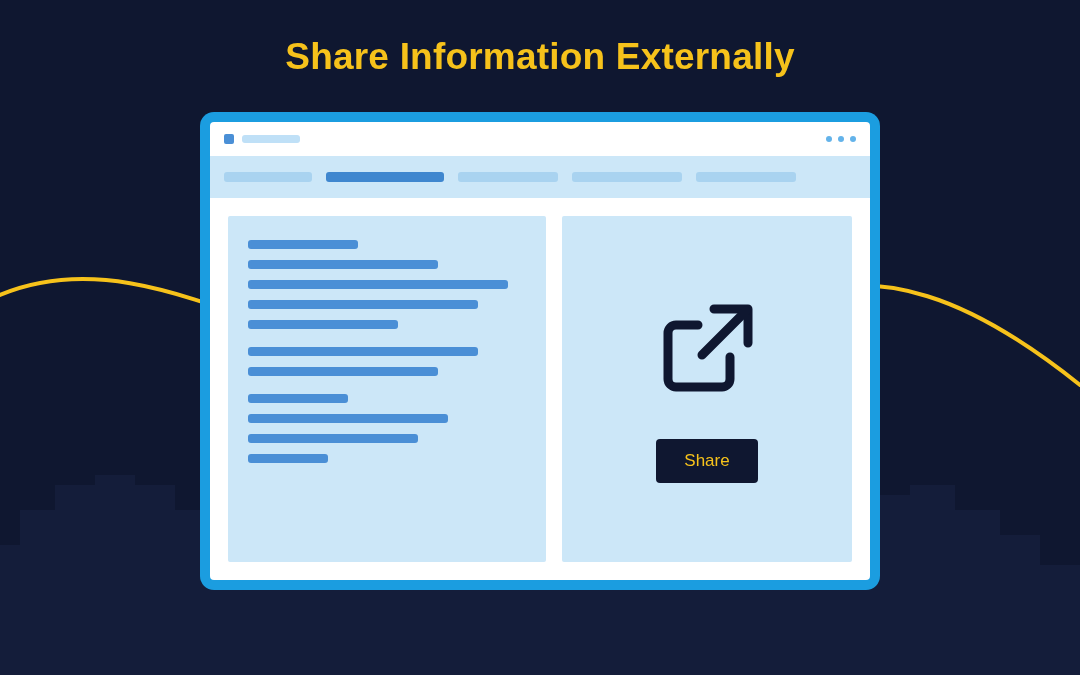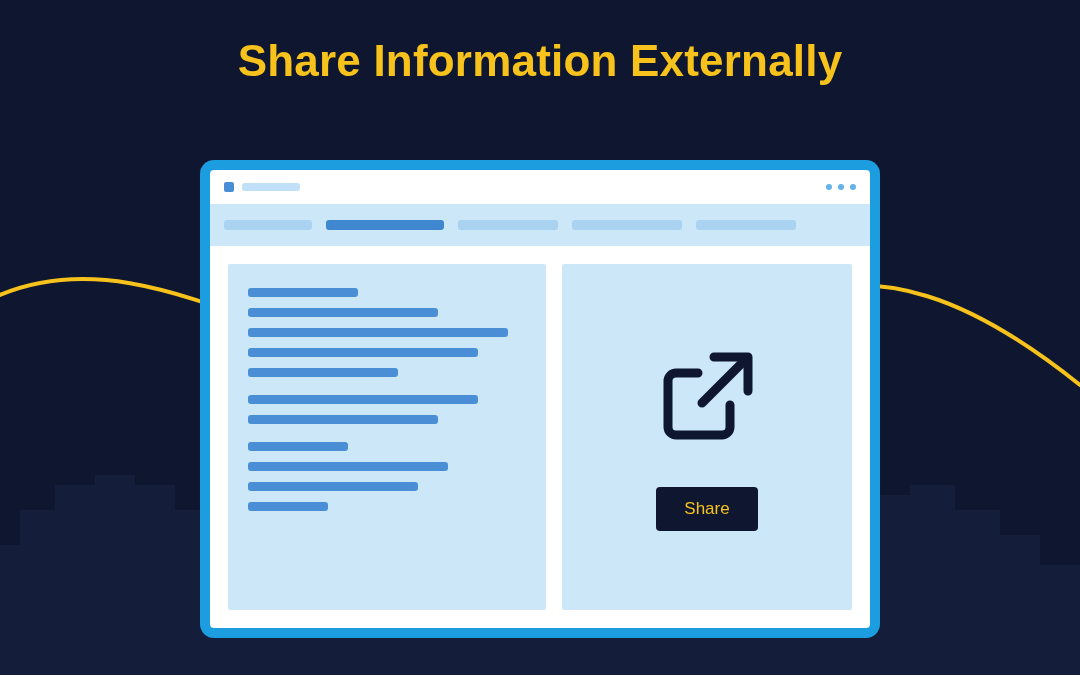--- a/index.html
+++ b/index.html
@@ -23,37 +23,36 @@
     height: 220px;
     z-index: 2;
     pointer-events: none;
   }
   .headline {
     position: absolute;
     top: 36px;
     left: 0; right: 0;
     text-align: center;
     color: #f6c21b;
-    font-size: 44px;
+    font-size: 37px;
     font-weight: 700;
     letter-spacing: .2px;
     z-index: 5;
   }
   .browser {
     position: absolute;
     top: 112px;
     left: 50%;
     transform: translateX(-50%);
     width: 680px;
     height: 478px;
     background: #1b9de0;
     border-radius: 14px;
     padding: 10px;
     z-index: 4;
-    margin-top: 48px;
   }
   .browser-inner {
     width: 100%;
     height: 100%;
     background: #ffffff;
     border-radius: 4px;
     display: flex;
     flex-direction: column;
   }
   .titlebar {

